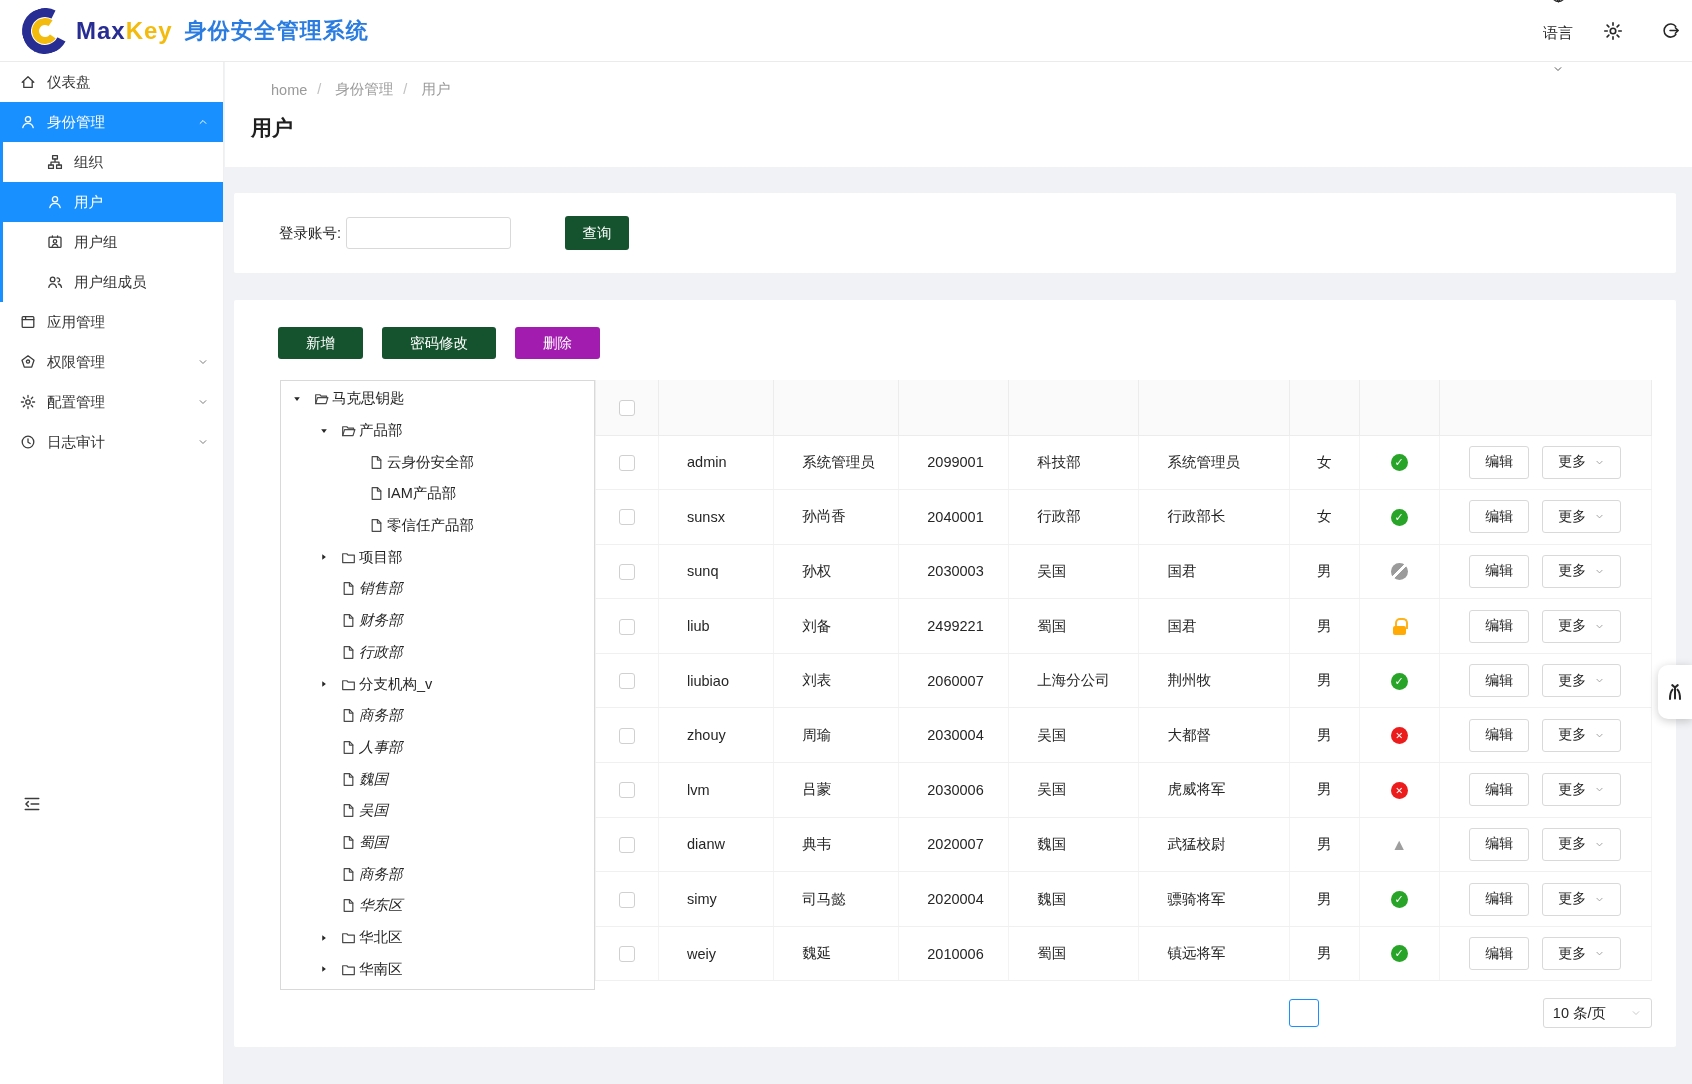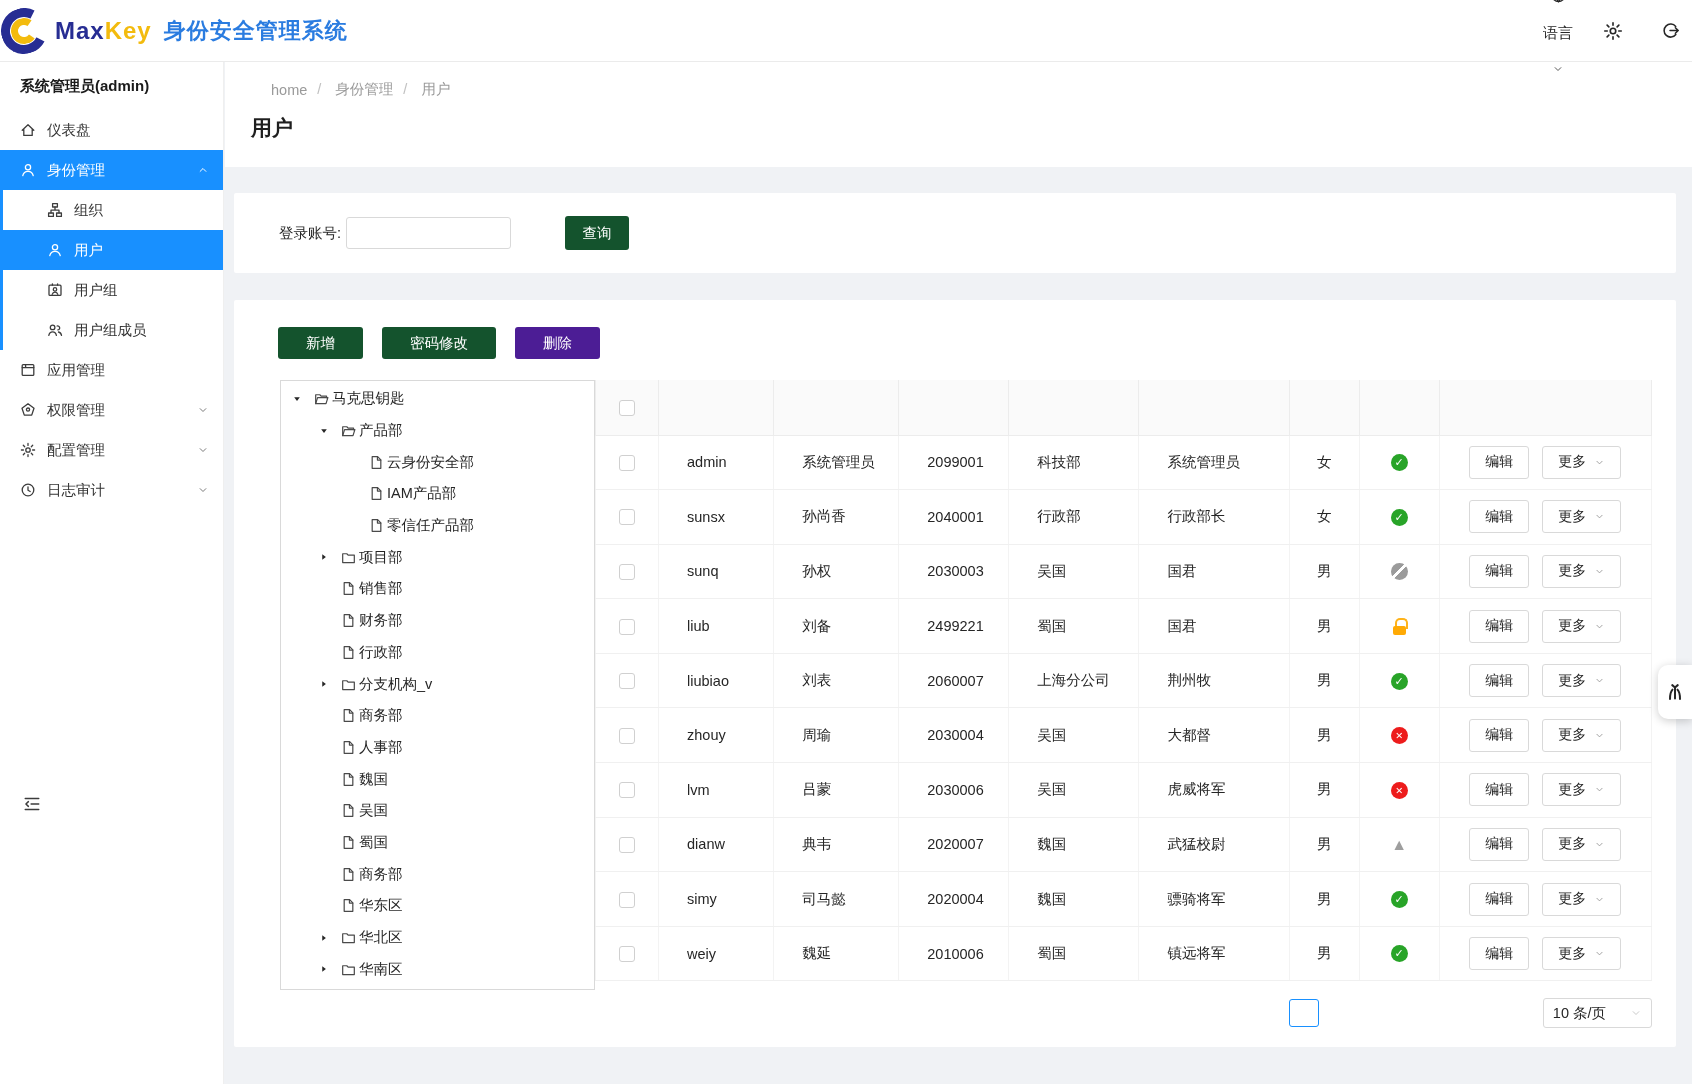--- a/index.html
+++ b/index.html
@@ -5,21 +5,21 @@
   * { box-sizing: border-box; margin: 0; padding: 0; }
   html,body { width:1692px; height:1084px; }
   body { font-family:"Liberation Sans","DejaVu Sans",sans-serif; color:#262626; }
   .screen { position:relative; width:1692px; height:1084px; background:#f0f2f5; overflow:hidden; }
   svg { width:100%; height:100%; display:block; }
   .ic { display:inline-flex; }
 
   
   .topbar { position:absolute; left:0; top:0; right:0; height:62px; background:#fff;
             border-bottom:1px solid #ebebeb; display:flex; align-items:center;
-            justify-content:space-between; padding:0 10px 0 1px; z-index:30; }
+            justify-content:space-between; padding:0 10px 0 22px; z-index:30; }
   .brand { display:flex; align-items:center; }
   .logo { position:relative; width:46px; height:46px; margin-right:8px; }
   .logo .c1 { position:absolute; inset:0; border:9px solid #272d93; border-right-color:transparent;
               border-radius:50%; transform:rotate(-18deg); }
   .logo .c2 { position:absolute; left:10px; top:10px; width:26px; height:26px;
               border:7px solid #f3bb0e; border-right-color:transparent; border-radius:50%;
               transform:rotate(-10deg); }
   .brand-max { font-size:24px; font-weight:bold; color:#272d93; letter-spacing:1px; }
   .brand-key { font-size:24px; font-weight:bold; color:#f3bb0e; letter-spacing:1px; }
   .brand-title { font-size:22px; font-weight:bold; color:#2a7ce0; margin-left:12px; letter-spacing:1px; }
@@ -54,36 +54,36 @@
   .page-title { margin-top:15px; font-size:21px; font-weight:bold; color:#1f1f1f; }
 
   .card { position:absolute; background:#fff; border-radius:2px; }
   .search-card { left:234px; top:193px; width:1442px; height:80px; display:flex;
                  align-items:center; padding-left:45px; }
   .search-label { font-size:14.5px; color:#262626; margin-right:5px; }
   .search-input { width:165px; height:32px; border:1px solid #d9d9d9; border-radius:3px;
                   padding:0 10px; font-size:14px; outline:none; }
   .btn { border:none; border-radius:3px; font-size:14.5px; cursor:pointer; font-family:inherit; }
   .btn-primary { background:#14532d; color:#fff; }
-  .btn-danger { background:#4c1d95; color:#fff; }
+  .btn-danger { background:#a21caf; color:#fff; }
   .search-btn { width:64px; height:34px; margin-left:54px; }
 
   .main-card { left:234px; top:300px; width:1442px; height:747px; }
   .toolbar { position:absolute; left:44px; top:27px; display:flex; gap:19px; }
   .toolbar .btn { height:32px; padding:0 28px; }
 
   
   .tree-panel { position:absolute; left:46px; top:80px; width:315px; height:610px;
                 border:1px solid #d9d9d9; overflow:hidden; padding-top:2px; }
   .tnode { height:31.7px; display:flex; align-items:center; font-size:14.5px; color:#262626; cursor:pointer; }
   .tnode .caret { width:10px; height:10px; color:#262626; margin-right:12px; flex:none; }
   .tnode .t-icon { width:15px; height:15px; margin-right:3px; color:#4a4a4a; flex:none; }
   .tnode.lvl-0 { padding-left:11px; }
   .tnode.lvl-1 { padding-left:38px; }
-  .tnode.lvl-1.leaf { padding-left:60px; }
+  .tnode.lvl-1.leaf { padding-left:60px;font-style:italic; }
   .tnode.lvl-2.leaf { padding-left:88px; }
 
   
   .table-wrap { position:absolute; left:361px; top:80px; right:24px; }
   table { width:100%; border-collapse:collapse; table-layout:fixed; }
   col.w-check{width:63px;} col.w-acct{width:115px;} col.w-name{width:125px;}
   col.w-emp{width:110px;} col.w-dept{width:130px;} col.w-pos{width:150px;}
   col.w-gen{width:70px;} col.w-st{width:80px;} col.w-ops{width:212px;}
   thead th { height:55px; background:#fafafa; font-size:14.5px; font-weight:bold; color:#333;
              border-bottom:1px solid #ececec; border-right:1px solid #ececec; text-align:center; }
@@ -173,21 +173,20 @@
       <span class="ic top-btn small">
           <svg viewBox="0 0 16 16" fill="none" stroke="currentColor" stroke-width="1.3" stroke-linecap="round" stroke-linejoin="round">
             <path d="M12.4 4.6a5.5 5.5 0 1 0 .1 6.8"></path>
             <path d="M7.6 8h6.9M12.1 5.7 14.5 8l-2.4 2.3"></path>
           </svg>
         </span>
     </div>
   </header>
 
   <aside class="sidebar">
-    <div class="sidebar-user">系统管理员(admin)</div>
     <nav class="menu">
       <div class="menu-item parent">
           <span class="ic mi-icon">
             <svg viewBox="0 0 16 16" fill="none" stroke="currentColor" stroke-width="1.3" stroke-linecap="round" stroke-linejoin="round">
               <path d="M2.2 8.2 8 2.8l5.8 5.4M3.8 7.2v6.2h8.4V7.2"></path>
             </svg>
           </span>
           <span class="mi-label">仪表盘</span>
 
         </div>

